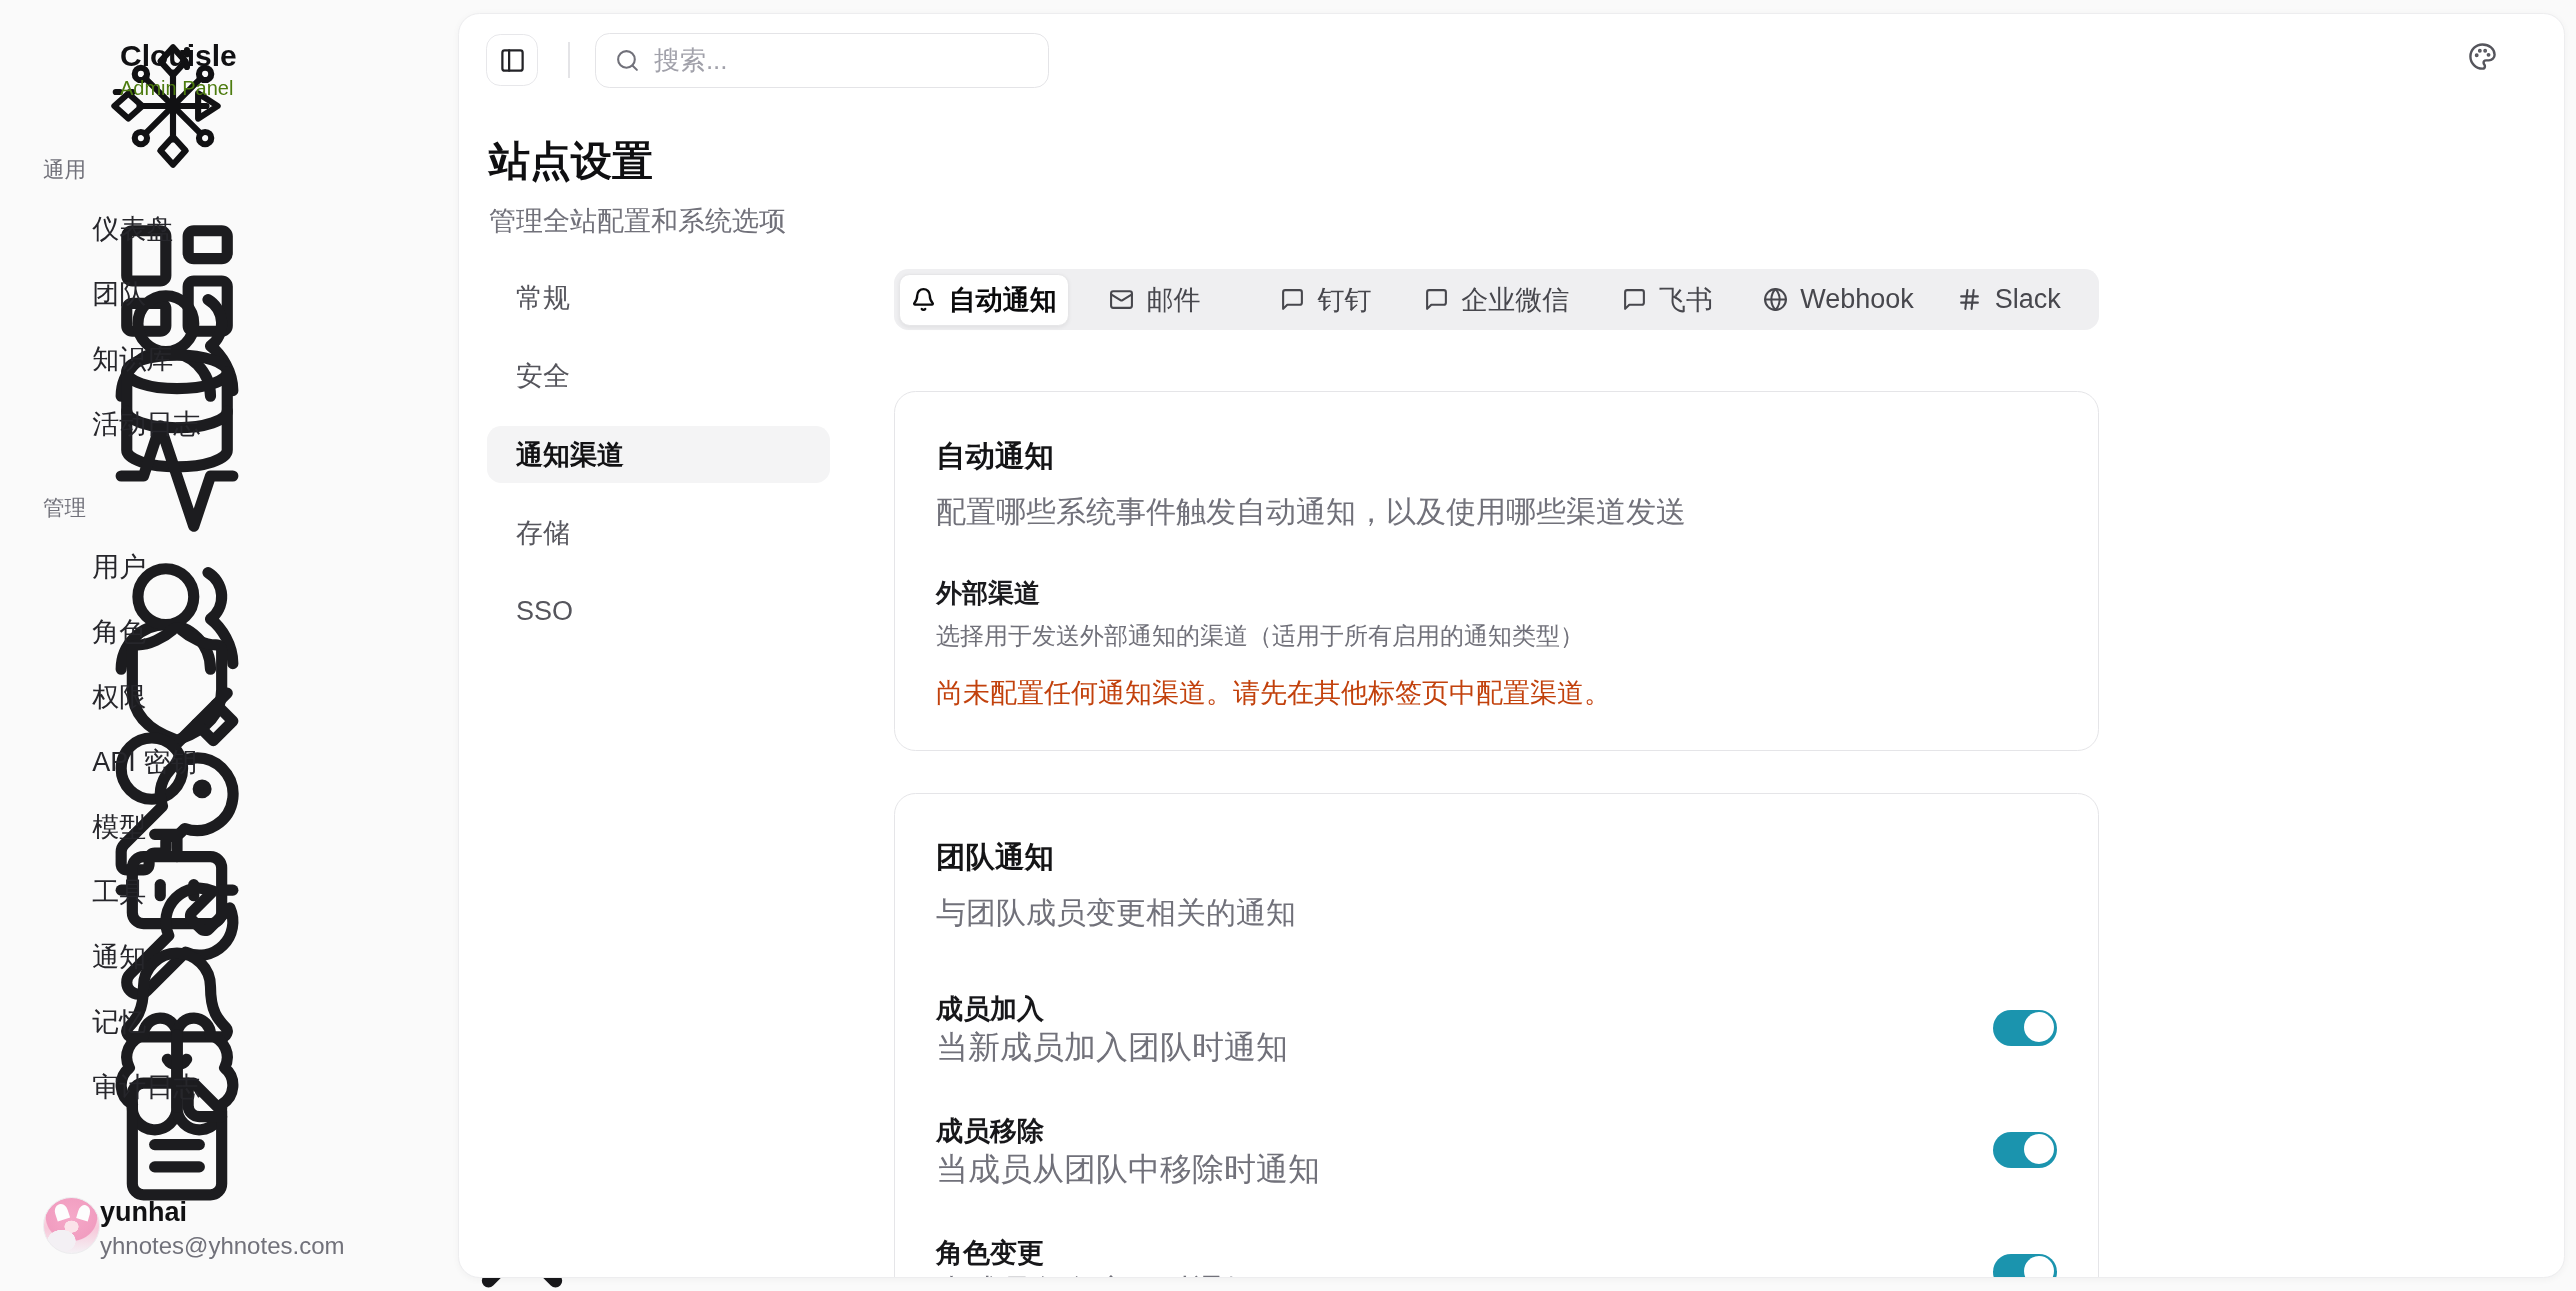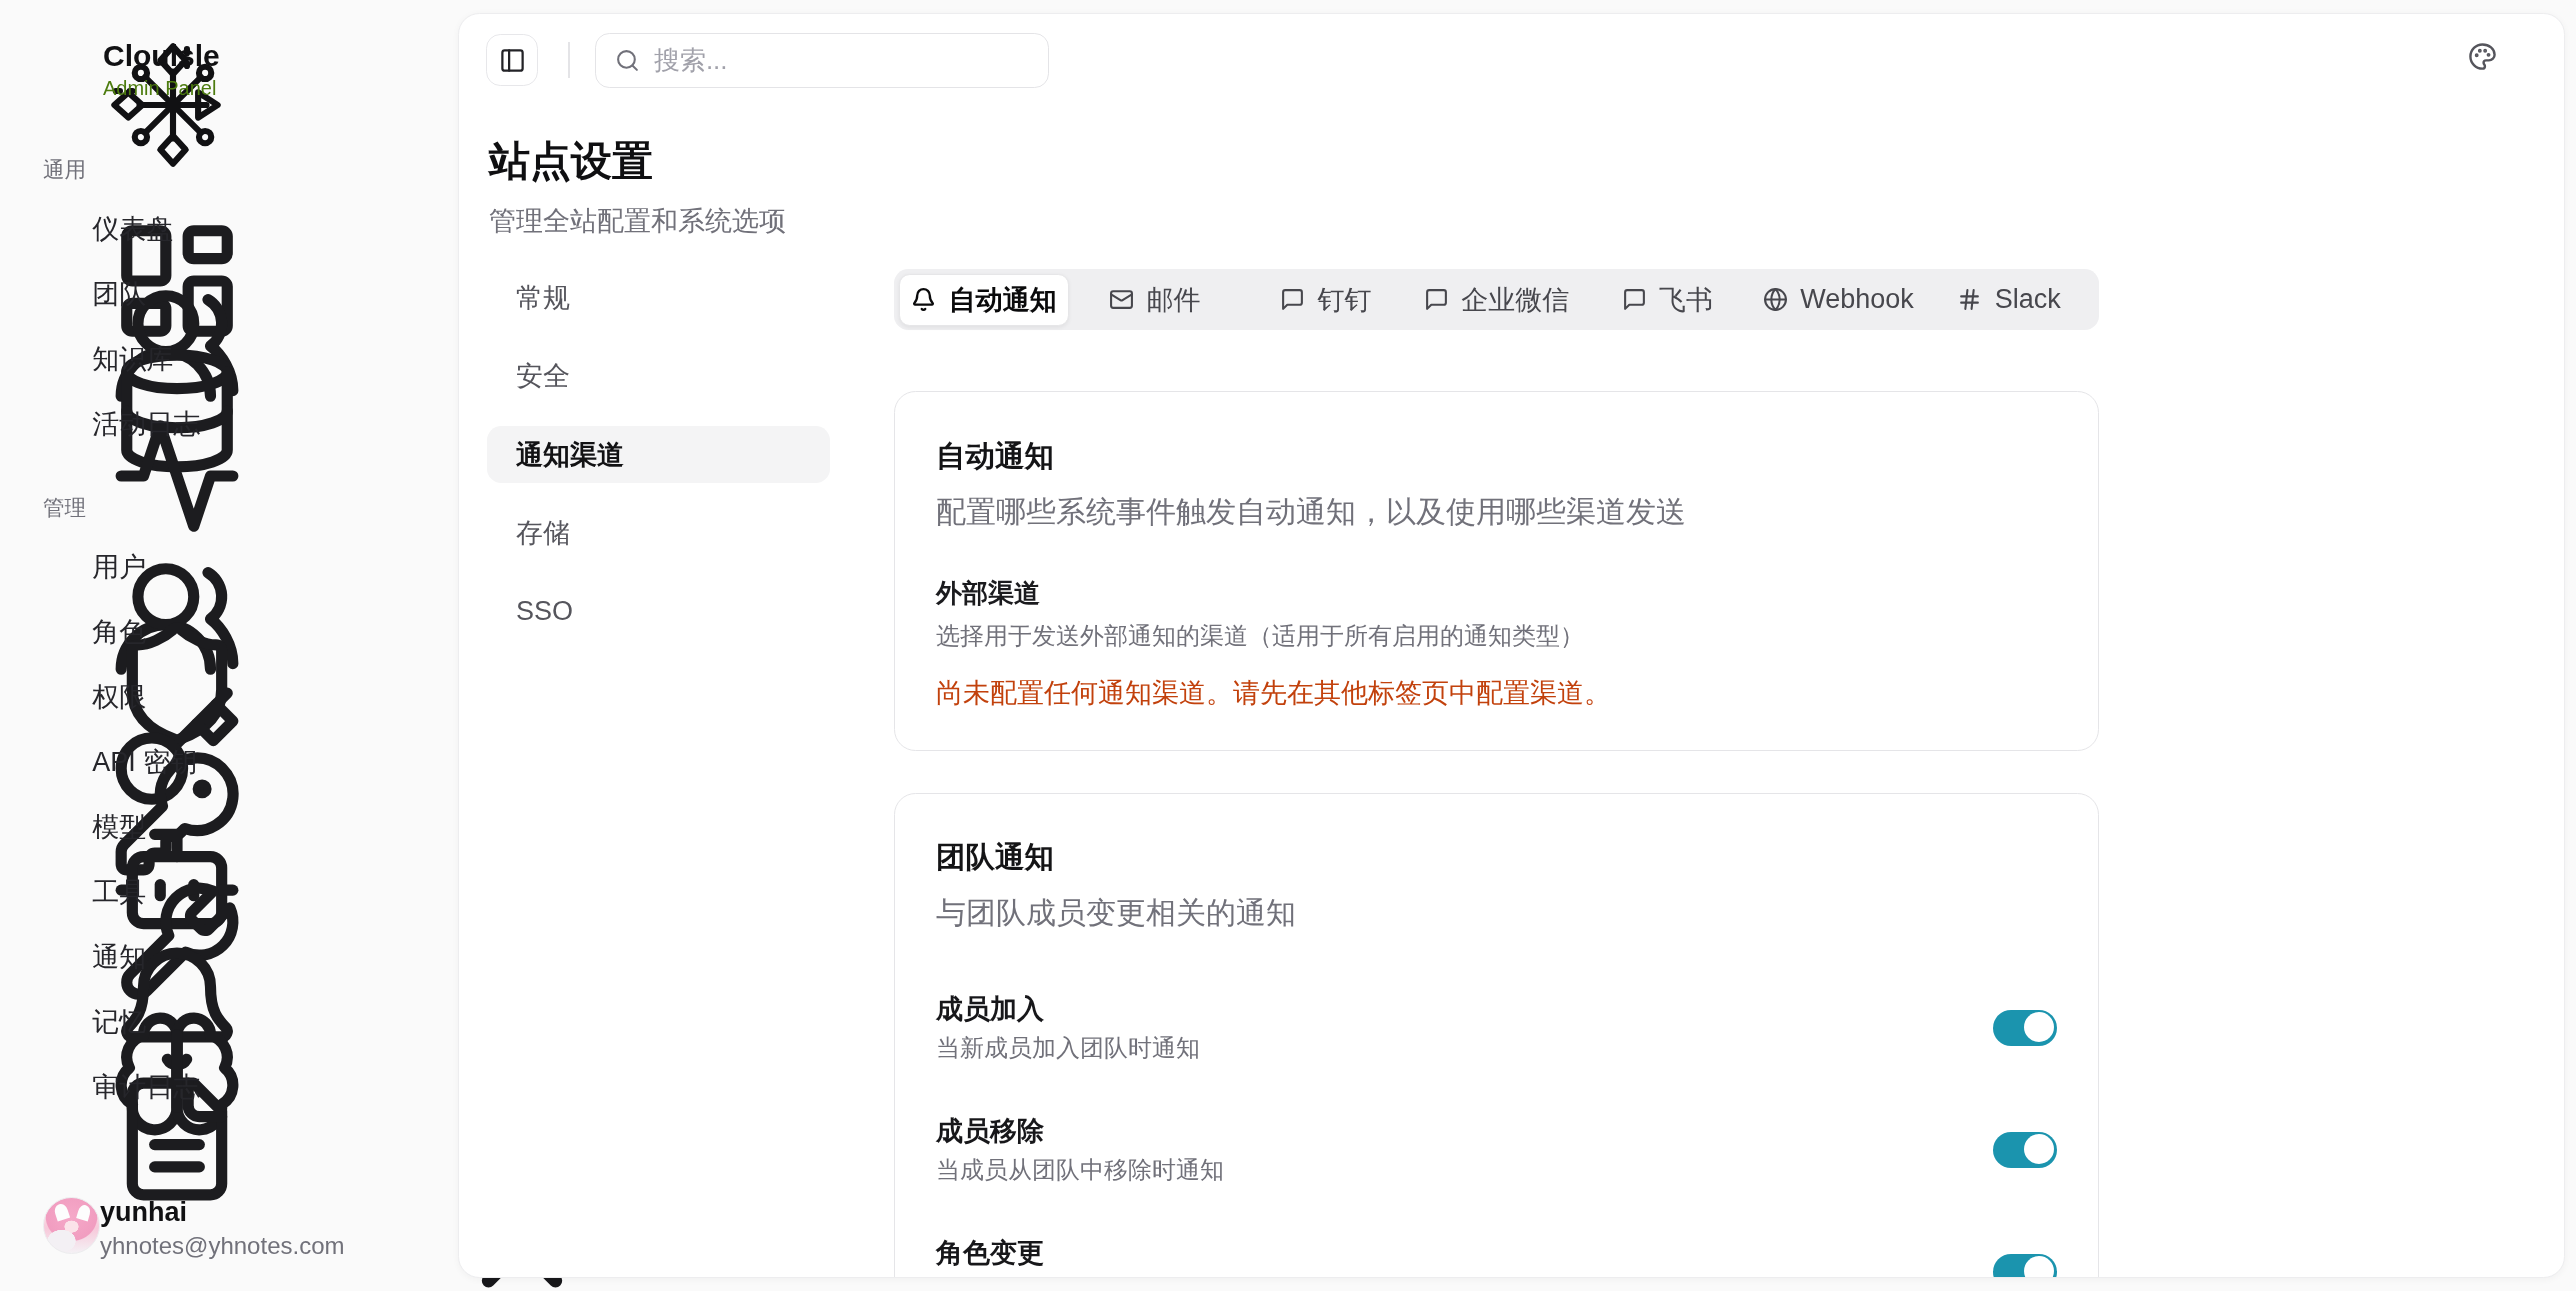--- a/index.html
+++ b/index.html
@@ -8,21 +8,21 @@
     font-family:"Liberation Sans", sans-serif;
     background:#fafafa;
     color:#18181b;
     position:relative;
   }
   svg { display:block; }
   .ic { stroke:currentColor; fill:none; stroke-width:2; stroke-linecap:round; stroke-linejoin:round; }
 
   
   .sidebar { position:absolute; left:0; top:0; width:458px; height:1292px; background:#fafafa; }
-  .brand { display:flex; align-items:flex-start; gap:1px; margin:38px 21.5px 0 39px; }
+  .brand { display:flex; align-items:center; gap:18px; margin:38px 21.5px 0 39px; }
   .brand-logo { width:63px; height:63px; color:#111113; }
   .brand-name { font-size:30px; font-weight:700; line-height:36px; color:#111113; }
   .brand-sub { font-size:20px; color:#4d7c0f; line-height:29px; margin-top:0; }
 
   .sb-section-label { font-size:21.5px; color:#71717a; margin:0 0 0 43px; }
   .sb-sec-1 { margin-top:52px; }
   .sb-sec-2 { margin-top:41px; }
   .sb-items { margin:16px 14.3px 0 29px; }
   .s-item { display:flex; align-items:center; gap:20px; height:57px; padding:0 14.3px; border-radius:10.7px; margin-bottom:8px; cursor:pointer; }
   .s-item .s-ic { width:29px; height:29px; color:#1c1c1f; flex:none; }
@@ -90,21 +90,21 @@
   .card-title { font-size:29.5px; font-weight:700; color:#141416; line-height:34px; }
   .card-desc { font-size:30px; color:#71717a; line-height:30px; margin-top:24px; }
   .sec-title { font-size:26px; font-weight:700; color:#1b1b1e; line-height:30px; margin-top:51px; }
   .sec-desc { font-size:24px; color:#71717a; line-height:29px; margin-top:12.5px; }
   .empty-note { font-size:27px; color:#c2410c; line-height:32px; margin-top:27px; }
 
   .toggle-rows { margin-top:66px; }
   .t-row { display:flex; align-items:center; justify-content:space-between; margin-bottom:54px; }
   .t-row:last-child { margin-bottom:0; }
   .t-row-title { font-size:27px; font-weight:700; color:#17171a; line-height:30px; }
-  .t-row-desc { font-size:24px; color:#71717a; line-height:29px; margin-top:9px; }
+  .t-row-desc { font-size:32px; color:#71717a; line-height:29px; margin-top:9px; }
   .switch { width:64px; height:36px; border-radius:894px; background:#1b94ae; position:relative; flex:none; cursor:pointer; }
   .switch .knob { position:absolute; top:2.7px; right:2.7px; width:30px; height:30px; border-radius:50%; background:#fff; }
 </style>
 </head>
 <body>
 
 <svg width="0" height="0" style="position:absolute">
   <defs>
     <symbol id="i-logo" viewBox="0 0 48 48">
       <g fill="none" stroke="currentColor" stroke-width="2.2" stroke-linecap="round" stroke-linejoin="round">

